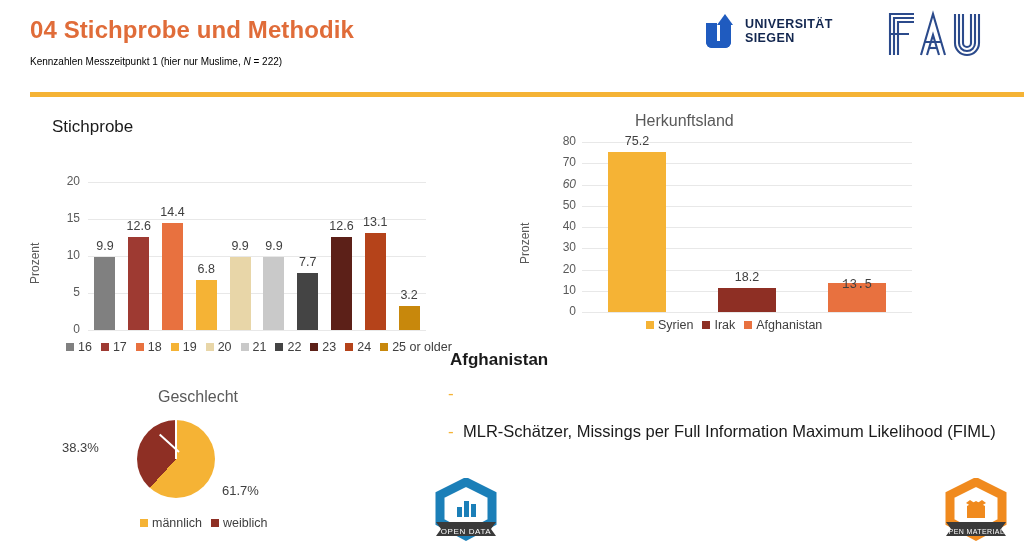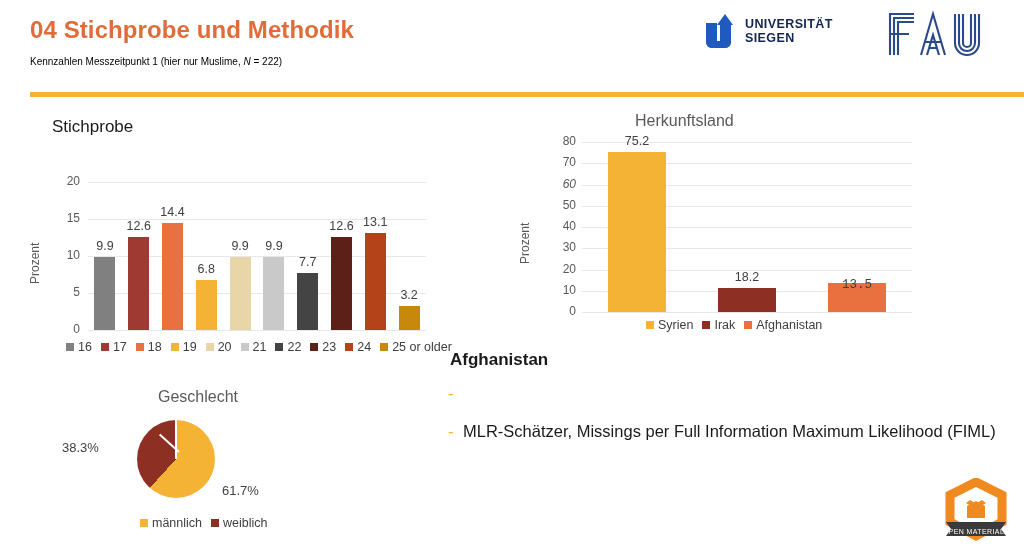--- a/index.html
+++ b/index.html
@@ -311,20 +311,33 @@
     <div class="bullet">
       <span class="dash">-</span>
     </div>
     <div class="bullet">
       <span class="dash">-</span>
       <span class="txt">MLR-Schätzer, Missings per Full Information Maximum Likelihood (FIML)</span>
     </div>
   </div>
 
 
+  <div class="badge" id="badge-data">
+    <svg width="84" height="70" viewBox="0 0 84 70" aria-hidden="true">
+      <path d="M42 4 L68 17 V44 L42 58 L16 44 V17 Z" fill="none" stroke="#1b7fb8" stroke-width="9"></path>
+      <circle cx="42" cy="30" r="16" fill="#ffffff"></circle>
+      <g fill="#1b7fb8">
+        <rect x="33" y="29" width="5" height="10"></rect>
+        <rect x="40" y="23" width="5" height="16"></rect>
+        <rect x="47" y="26" width="5" height="13"></rect>
+      </g>
+      <path d="M12 44 h60 l-5 7 5 7 H12 l5-7 Z" fill="#3a3a3a"></path>
+      <text x="42" y="56" text-anchor="middle" fill="#ffffff" font-size="8" font-family="Liberation Sans, sans-serif" letter-spacing="0.6">OPEN DATA</text>
+    </svg>
+  </div>
 
   <div class="badge" id="badge-mat">
     <svg width="84" height="70" viewBox="0 0 84 70" aria-hidden="true">
       <path d="M42 4 L68 17 V44 L42 58 L16 44 V17 Z" fill="none" stroke="#f08a1e" stroke-width="9"></path>
       <circle cx="42" cy="30" r="16" fill="#ffffff"></circle>
       <g fill="#f08a1e">
         <path d="M33 28 h18 v12 h-18 Z"></path>
         <path d="M33 28 l9 -5 l9 5 l-9 4 Z"></path>
         <path d="M36 22 l6 4 l-5 2 l-5 -3 Z"></path>
         <path d="M48 22 l-6 4 l5 2 l5 -3 Z"></path>

